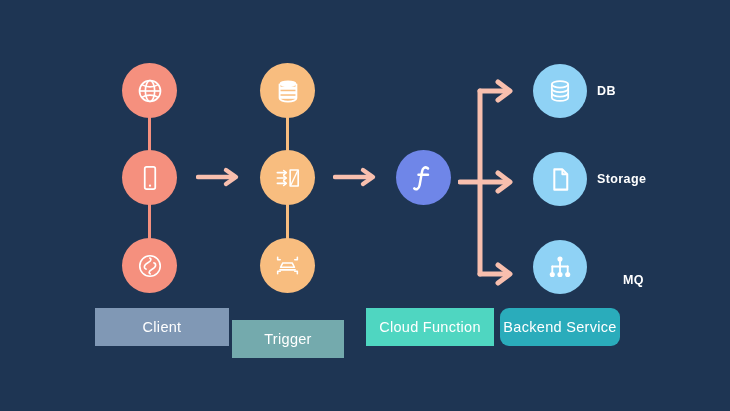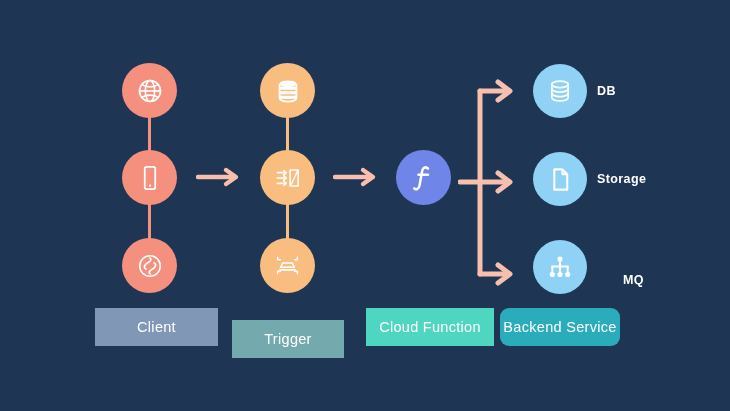--- a/index.html
+++ b/index.html
@@ -214,21 +214,21 @@
         <line x1="12" y1="7.4" x2="12" y2="11.6" stroke-linecap="round"></line>
         <line x1="5.4" y1="11.6" x2="18.6" y2="11.6" stroke-linecap="round"></line>
         <line x1="5.4" y1="11.6" x2="5.4" y2="16.2" stroke-linecap="round"></line>
         <line x1="12" y1="11.6" x2="12" y2="16.2" stroke-linecap="round"></line>
         <line x1="18.6" y1="11.6" x2="18.6" y2="16.2" stroke-linecap="round"></line>
       </svg>
     </span>
   </div>
   <div class="side-label" style="left:623px; top:260px;margin-top:13px;">MQ</div>
 
-  <div class="legend-box" style="left:95px; top:308px; width:123px; background:#8098b5;">
+  <div class="legend-box" style="left:95px; top:308px; width:134px; background:#8098b5;">
     <span>Client</span>
   </div>
 
   <div class="legend-box" style="left:232px; top:320px; width:112px; background:#74aaad;">
     <span>Trigger</span>
   </div>
 
   <div class="legend-box" style="left:366px; top:308px; width:128px; background:#4fd6c1;">
     <span>Cloud Function</span>
   </div>

